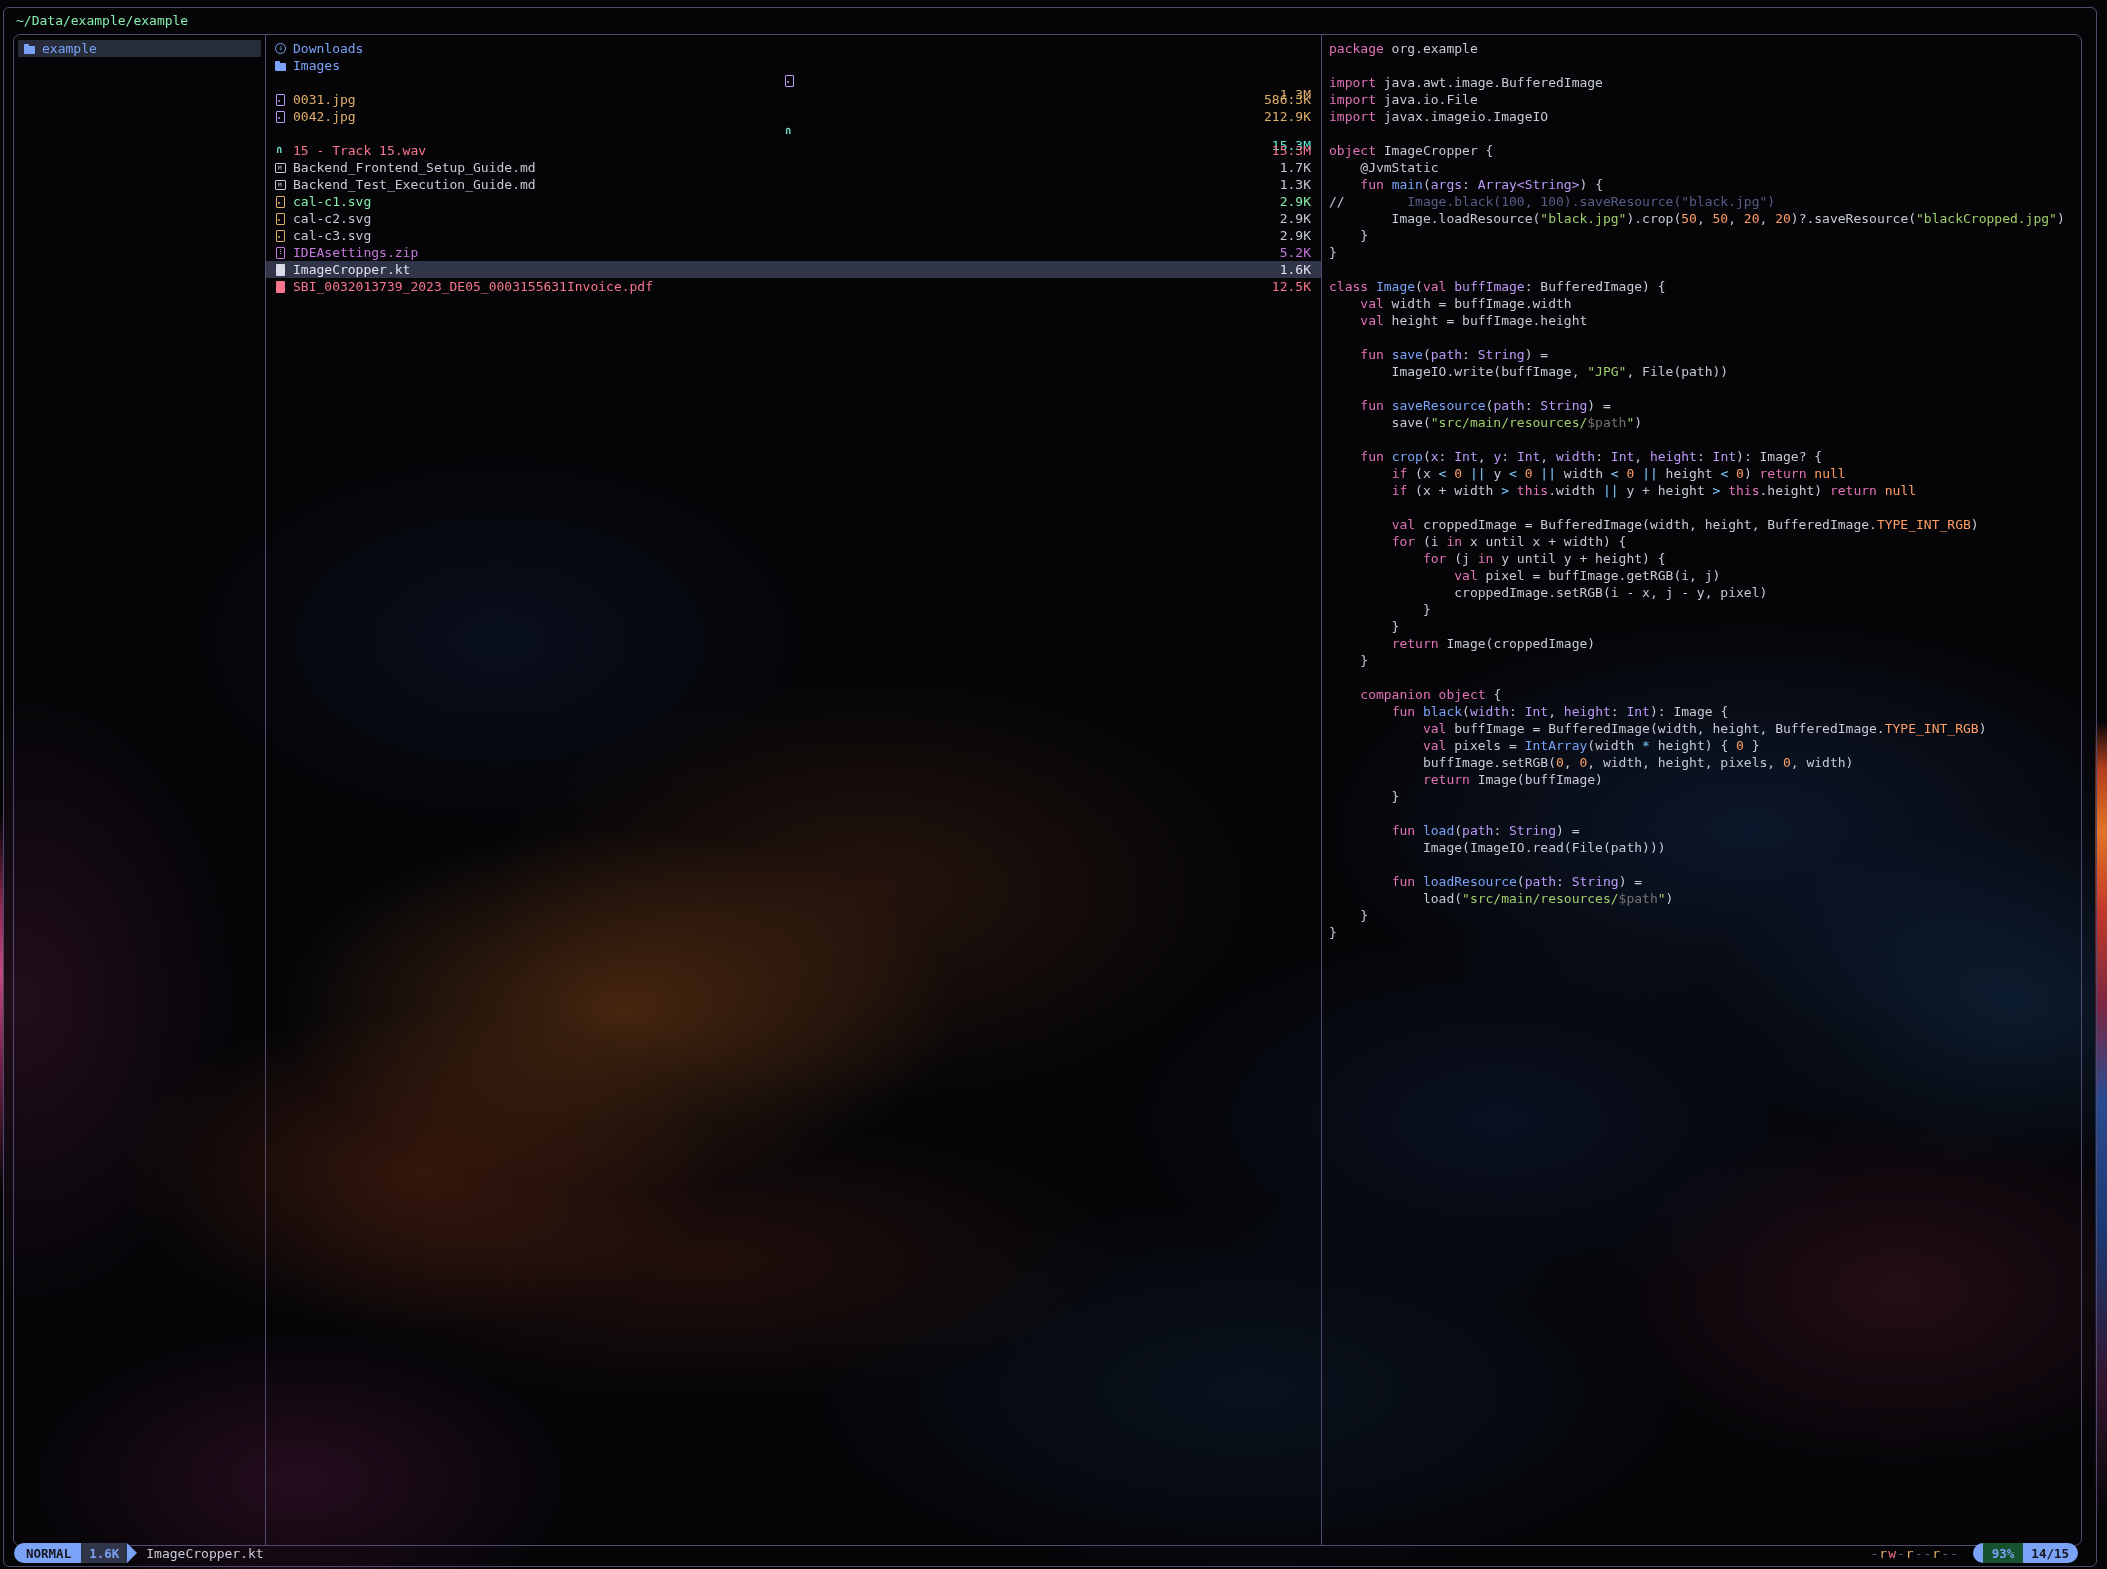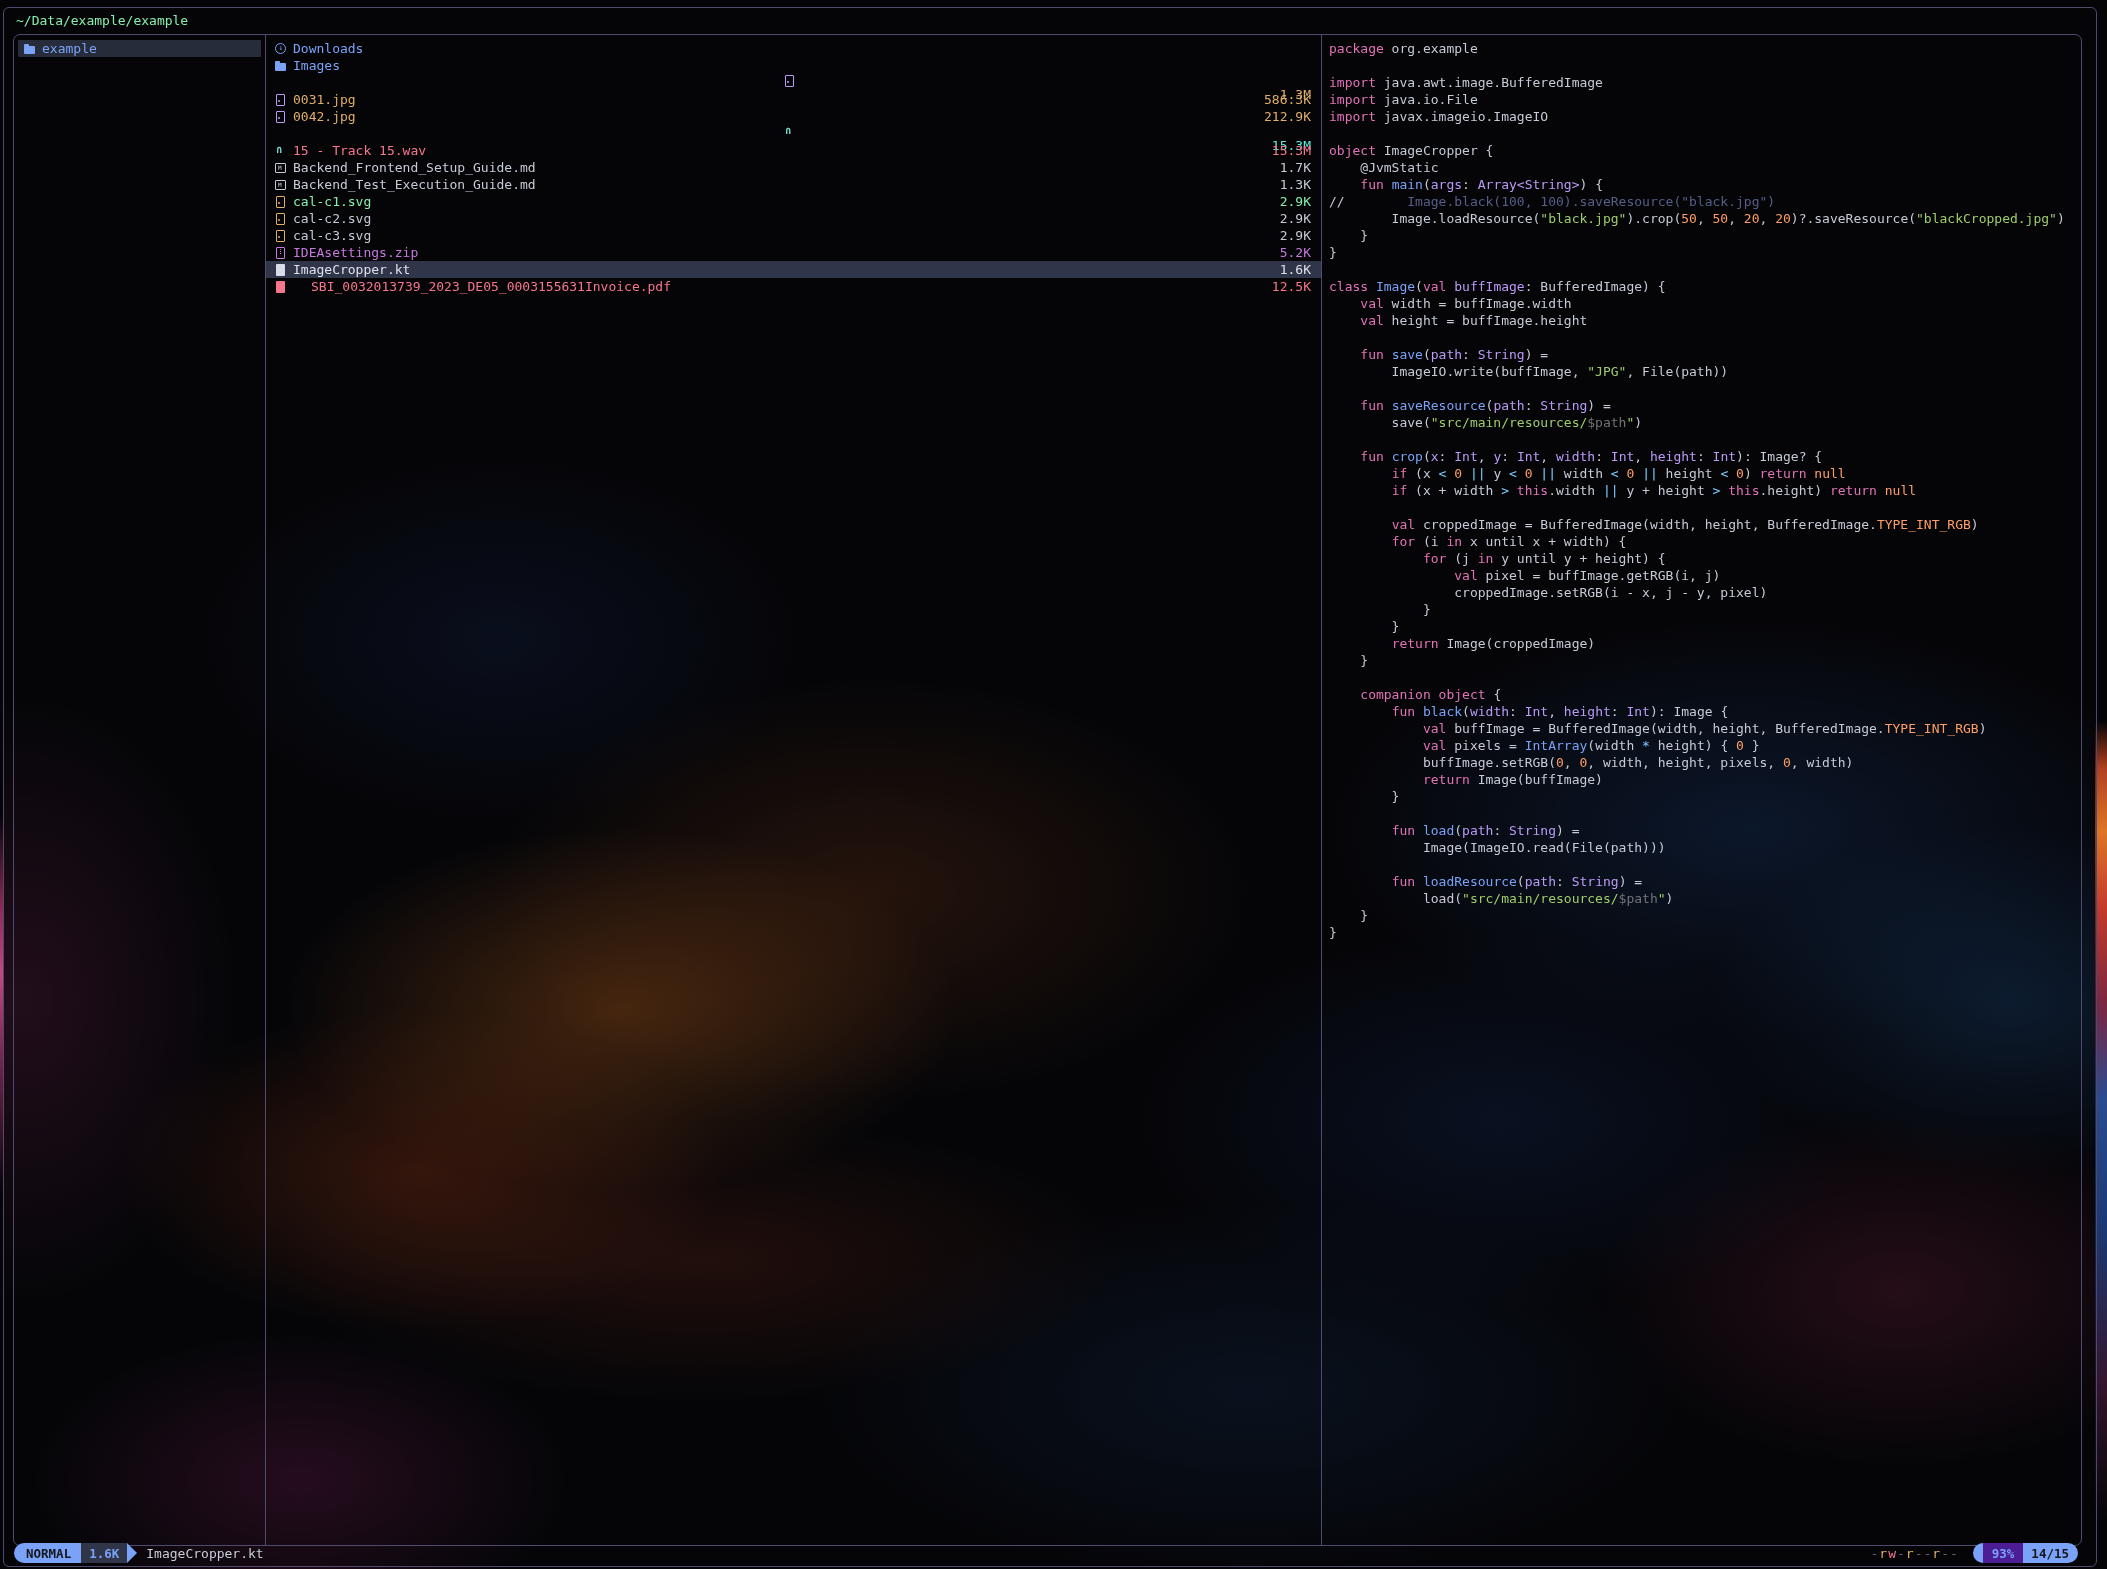--- a/index.html
+++ b/index.html
@@ -87,21 +87,21 @@
   .seg{height:20px;display:flex;align-items:center;font-weight:bold;font-size:12.5px;}
   .seg-mode{background:#7aa2f7;color:#16161e;padding:0 10px 0 12px;border-radius:10px 0 0 10px;}
   .seg-size{background:#30354a;color:#7aa2f7;padding:0 8px;}
   .seg-arrow{width:0;height:0;border-top:10px solid transparent;border-bottom:10px solid transparent;
              border-left:10px solid #7aa2f7;}
   .sb-filename{margin-left:9px;color:#c8cdd9;}
   .sb-right{margin-left:auto;display:flex;align-items:center;}
   .perms{font-size:13px;letter-spacing:1px;margin-right:14px;}
   .perm-dash{color:#5a5f7a;}.perm-r{color:#e0af68;}.perm-w{color:#f7768e;}
   .seg-cap{width:10px;background:#7aa2f7;border-radius:10px 0 0 10px;}
-  .seg-pct{background:#4c1d95;color:#7aa2f7;padding:0 9px;}
+  .seg-pct{background:#14532d;color:#7aa2f7;padding:0 9px;}
   .seg-pos{background:#7aa2f7;color:#16161e;padding:0 9px 0 8px;border-radius:0 10px 10px 0;}
 </style>
 </head>
 <body>
 
 <div class="screen">
   <div class="wallpaper"></div>
   <div class="edge-left"></div>
   <div class="edge-right"></div>
 
@@ -123,21 +123,21 @@
           <div class="frow" style="color: rgb(224, 175, 104);"><span class="ic ic-image" style="color: rgb(187, 154, 247);"></span><span class="fname">0042.jpg</span><span class="fsize">212.9K</span></div>
           <div class="frow" style="color: #5eead4; flex-direction: column;"><span class="ic ic-audio" style="color: rgb(115, 218, 202);"></span><span class="fname">09 - Track 09.wav</span><span class="fsize">15.3M</span></div>
           <div class="frow" style="color: rgb(247, 118, 142);"><span class="ic ic-audio" style="color: rgb(115, 218, 202);"></span><span class="fname">15 - Track 15.wav</span><span class="fsize">15.3M</span></div>
           <div class="frow" style="color: rgb(197, 202, 214);"><span class="ic ic-markdown" style="color: rgb(197, 202, 214);"></span><span class="fname">Backend_Frontend_Setup_Guide.md</span><span class="fsize">1.7K</span></div>
           <div class="frow" style="color: rgb(197, 202, 214);"><span class="ic ic-markdown" style="color: rgb(197, 202, 214);"></span><span class="fname">Backend_Test_Execution_Guide.md</span><span class="fsize">1.3K</span></div>
           <div class="frow" style="color: #86efac;"><span class="ic ic-image" style="color: rgb(224, 175, 104);"></span><span class="fname">cal-c1.svg</span><span class="fsize">2.9K</span></div>
           <div class="frow" style="color: rgb(197, 202, 214);"><span class="ic ic-image" style="color: rgb(224, 175, 104);"></span><span class="fname">cal-c2.svg</span><span class="fsize">2.9K</span></div>
           <div class="frow" style="color: rgb(197, 202, 214);"><span class="ic ic-image" style="color: rgb(224, 175, 104);"></span><span class="fname">cal-c3.svg</span><span class="fsize">2.9K</span></div>
           <div class="frow" style="color: rgb(198, 120, 221);"><span class="ic ic-archive" style="color: rgb(198, 120, 221);"></span><span class="fname">IDEAsettings.zip</span><span class="fsize">5.2K</span></div>
           <div class="frow selected" style="color: rgb(221, 225, 236);"><span class="ic ic-file" style="color: rgb(216, 220, 232);"></span><span class="fname">ImageCropper.kt</span><span class="fsize">1.6K</span></div>
-          <div class="frow" style="color: rgb(247, 118, 142); gap: 18px;"><span class="ic ic-pdf" style="color: rgb(247, 118, 142);"></span><span class="fname">SBI_0032013739_2023_DE05_0003155631Invoice.pdf</span><span class="fsize">12.5K</span></div>
+          <div class="frow" style="color: rgb(247, 118, 142);"><span class="ic ic-pdf" style="color: rgb(247, 118, 142);"></span><span class="fname">SBI_0032013739_2023_DE05_0003155631Invoice.pdf</span><span class="fsize">12.5K</span></div>
         </div>
       <div class="pane pane-preview">
           <div class="cline"><span class="tok-k">package</span><span class="tok-w"> org.example</span></div>
           <div class="cline">&nbsp;</div>
           <div class="cline"><span class="tok-k">import</span><span class="tok-w"> java.awt.image.BufferedImage</span></div>
           <div class="cline"><span class="tok-k">import</span><span class="tok-w"> java.io.File</span></div>
           <div class="cline"><span class="tok-k">import</span><span class="tok-w"> javax.imageio.ImageIO</span></div>
           <div class="cline">&nbsp;</div>
           <div class="cline"><span class="tok-k">object</span><span class="tok-w"> ImageCropper {</span></div>
           <div class="cline"><span class="tok-w">    @JvmStatic</span></div>

